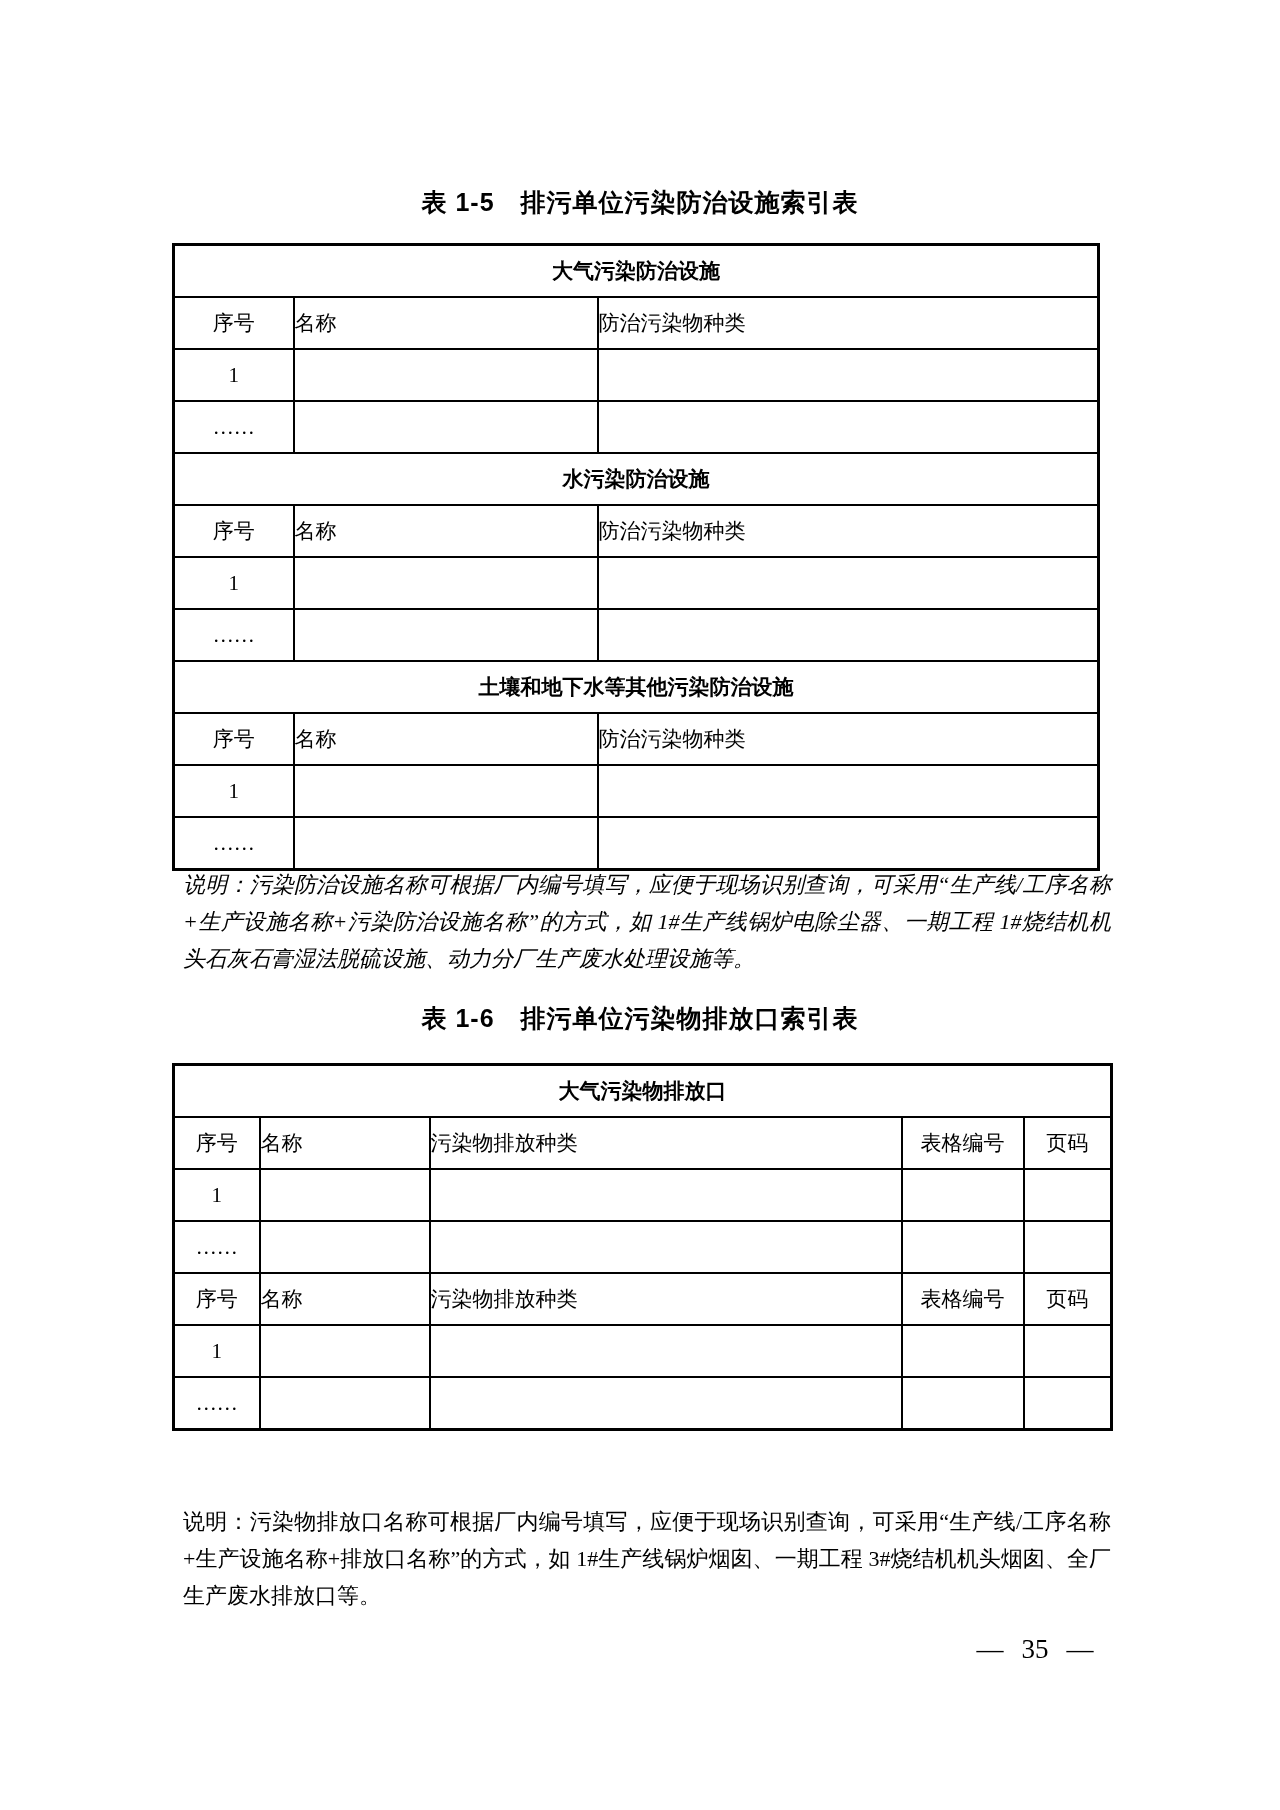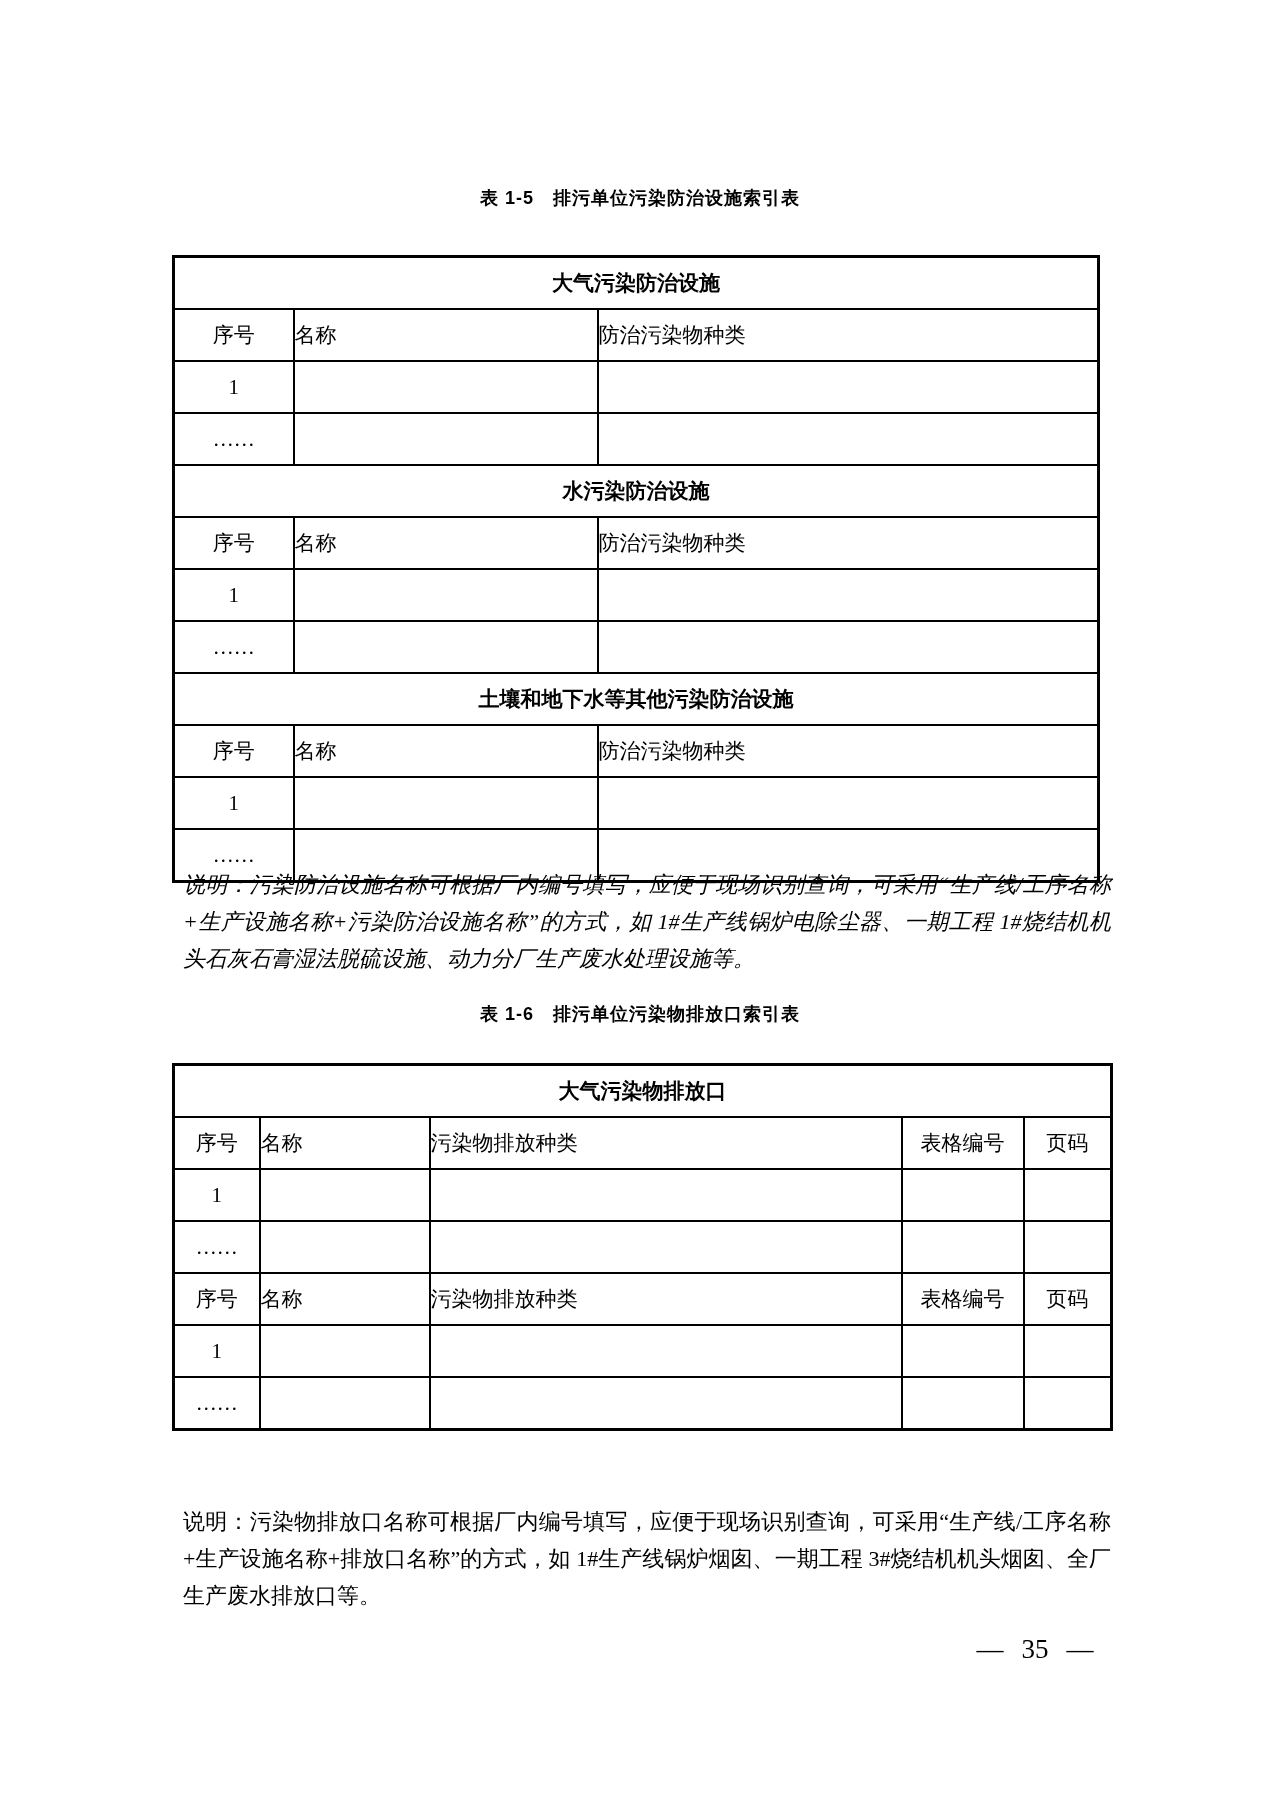--- a/index.html
+++ b/index.html
@@ -15,34 +15,34 @@
     color: #000000;
     overflow: hidden;
   }
   .doc-title {
     position: absolute;
     left: 0;
     width: 1280px;
     text-align: center;
     font-family: "Liberation Sans", sans-serif;
     font-weight: bold;
-    font-size: 18px;
+    font-size: 25px;
     letter-spacing: 1px;
     white-space: pre;
   }
   #title-1 { top: 186px; }
   #title-2 { top: 1002px; }
 
   table.idx {
     position: absolute;
     border-collapse: collapse;
     table-layout: fixed;
     background: #ffffff;
   }
-  #table-1-5 { left: 172px; top: 243px; width: 925px; margin-top: 12px; }
+  #table-1-5 { left: 172px; top: 243px; width: 925px; }
   #table-1-6 { left: 172px; top: 1063px; width: 938px; }
 
   table.idx td {
     border: 2px solid #000000;
     height: 50px;
     font-size: 21px;
     vertical-align: middle;
     padding: 0;
     overflow: hidden;
   }

